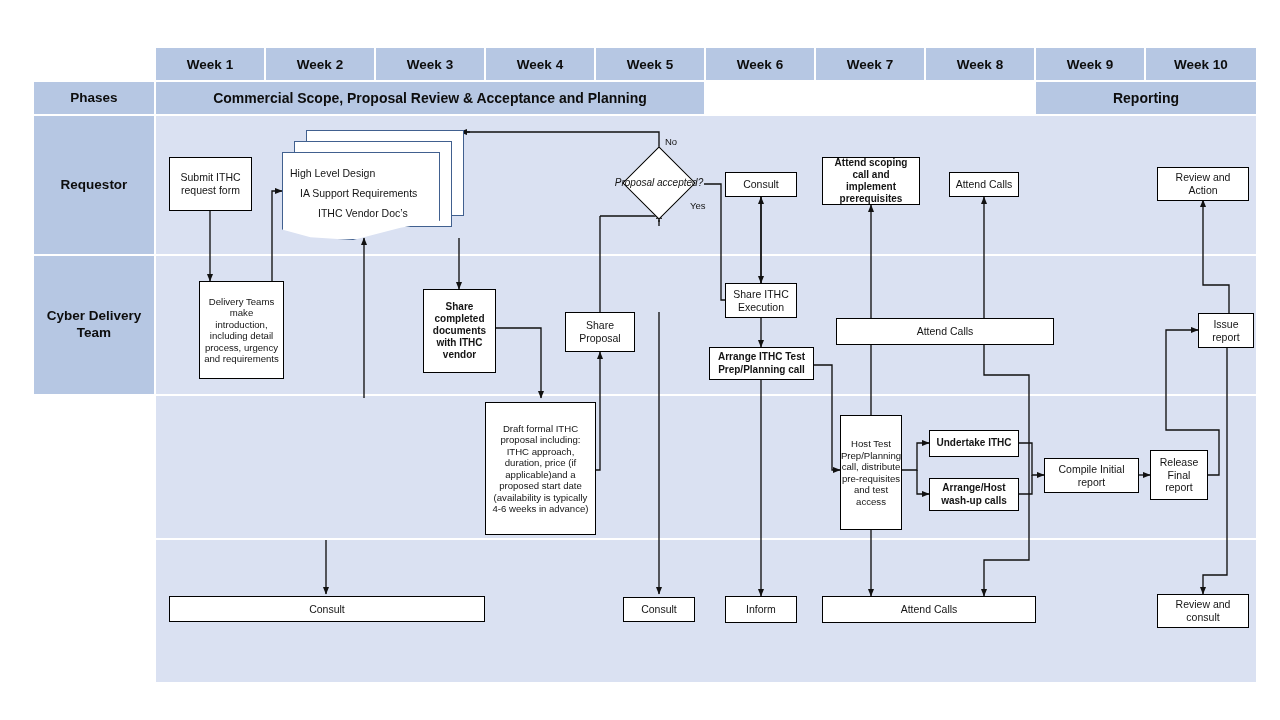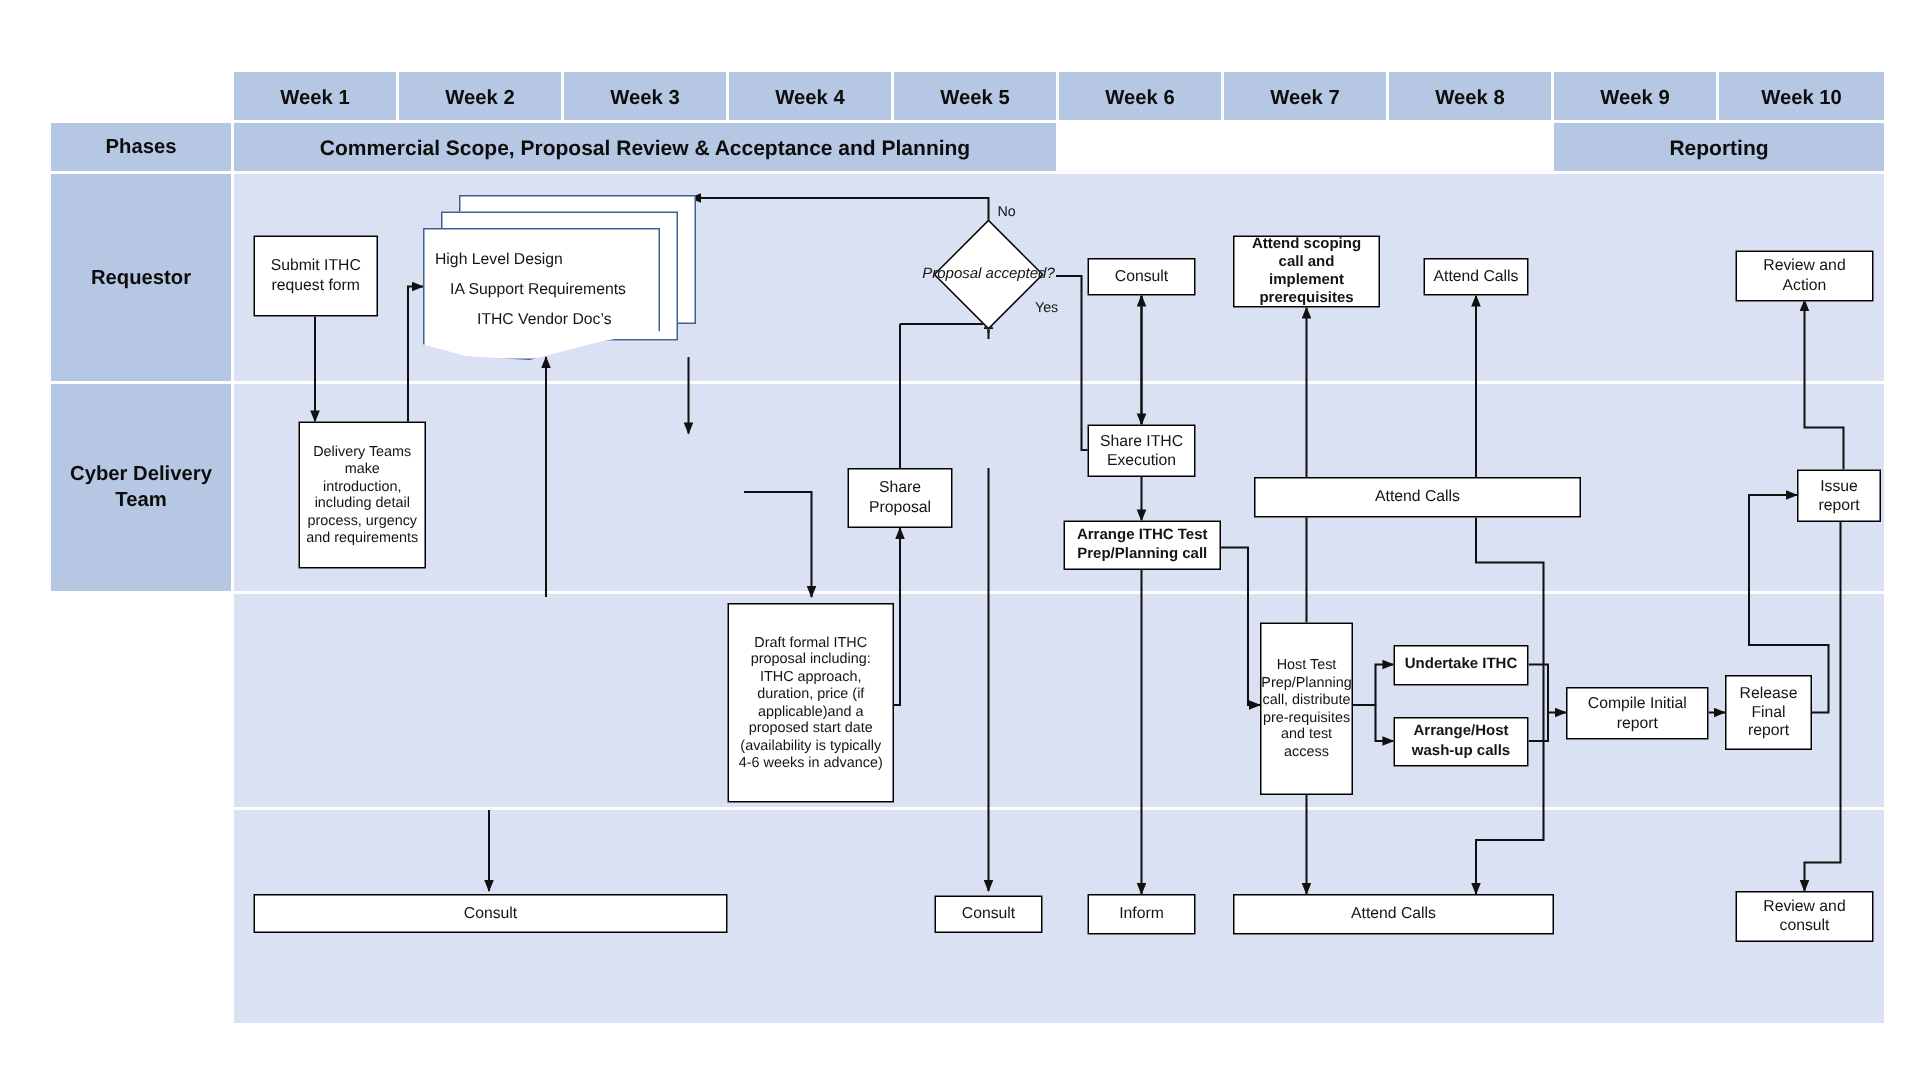--- a/index.html
+++ b/index.html
@@ -219,20 +219,21 @@
   <div class="node" style="left:711px;top:172px;width:72px;height:25px;">Consult</div>
 
   <div class="node small" style="left:808px;top:157px;width:98px;height:48px;">Attend scoping call and implement prerequisites</div>
 
   <div class="node" style="left:935px;top:172px;width:70px;height:25px;">Attend Calls</div>
 
   <div class="node" style="left:1143px;top:167px;width:92px;height:34px;">Review and Action</div>
 
   <div class="node tiny" style="left:155px;top:281px;width:85px;height:98px;margin-left:30px;">Delivery Teams make introduction, including detail process, urgency and requirements</div>
 
+  <div class="node small" style="left:409px;top:289px;width:73px;height:84px;">Share completed documents with ITHC vendor</div>
 
   <div class="node" style="left:551px;top:312px;width:70px;height:40px;">Share Proposal</div>
 
   <div class="node" style="left:711px;top:283px;width:72px;height:35px;">Share ITHC Execution</div>
 
   <div class="node small" style="left:695px;top:347px;width:105px;height:33px;">Arrange ITHC Test Prep/Planning call</div>
 
   <div class="node" style="left:822px;top:318px;width:218px;height:27px;">Attend Calls</div>
 
   <div class="node" style="left:1184px;top:313px;width:56px;height:35px;">Issue report</div>

